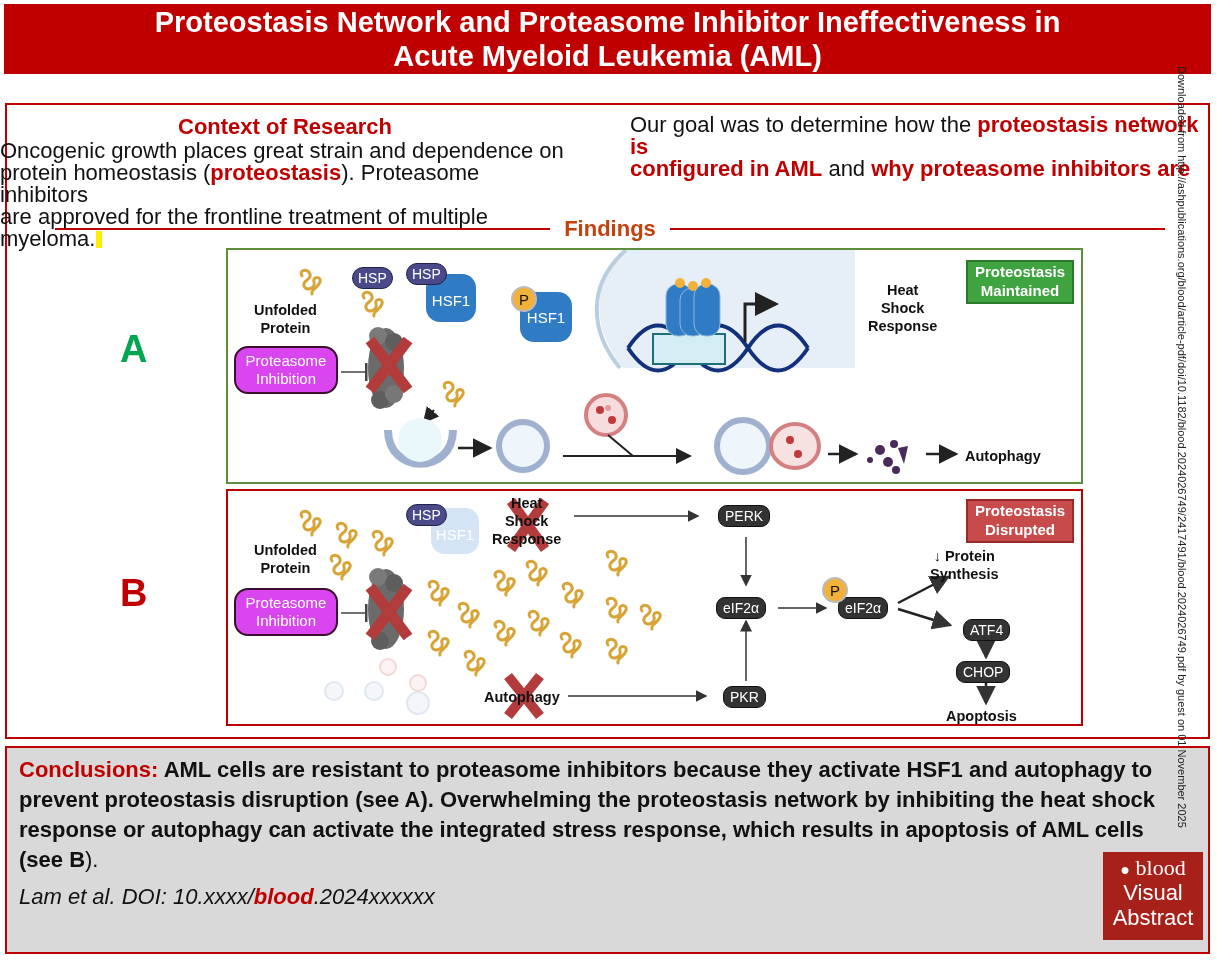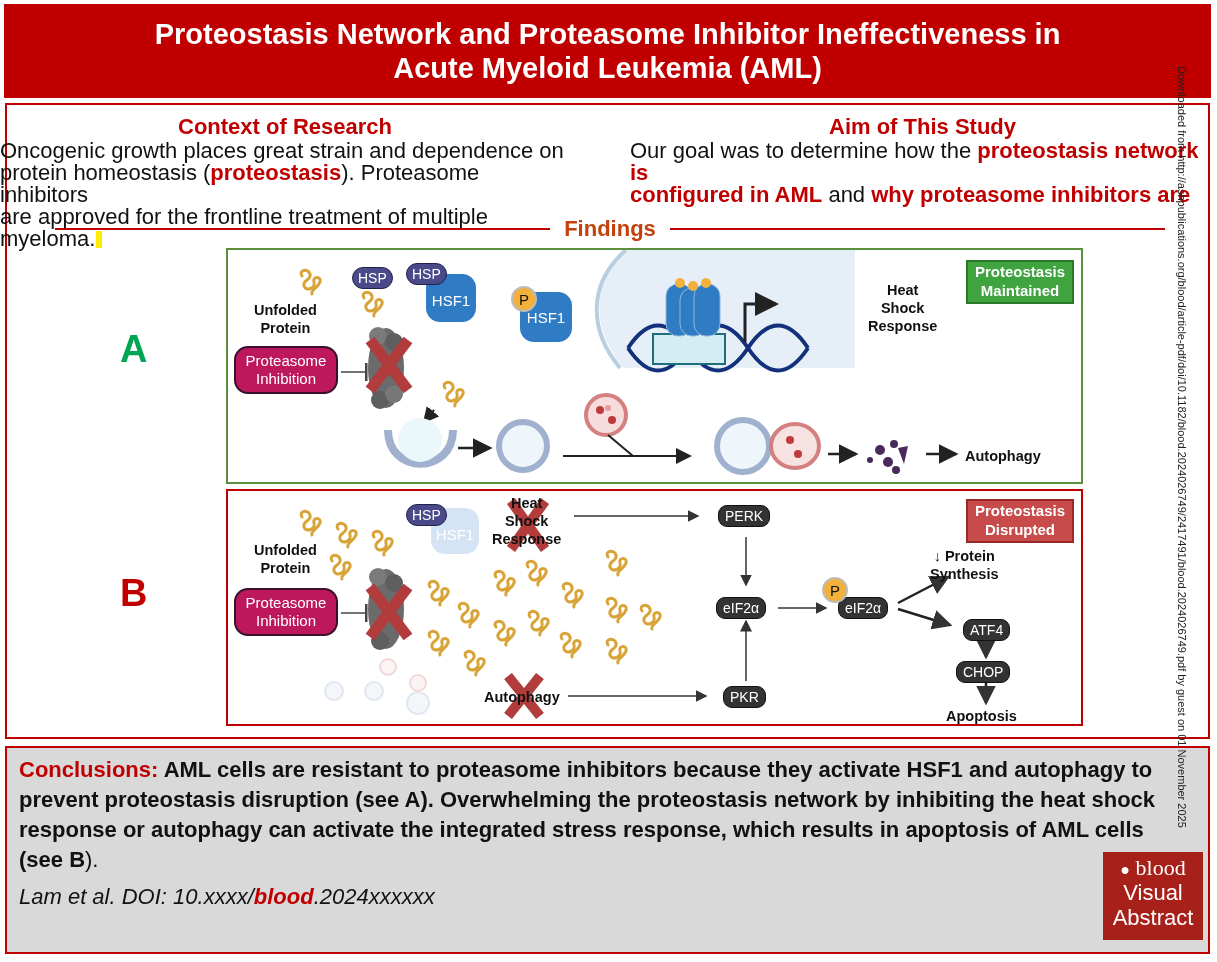--- a/index.html
+++ b/index.html
@@ -1,36 +1,36 @@
 <!DOCTYPE html>
 <html><head>
 <meta charset="utf-8">
 <style>
   html,body{margin:0;padding:0;background:#fff;}
   body{width:1217px;height:962px;position:relative;overflow:hidden;font-family:"Liberation Sans",sans-serif;}
   .abs{position:absolute;}
-  #title-bar{left:4px;top:4px;width:1207px;height:94px;background:#c00000;color:#fff;text-align:center;font-weight:bold;font-size:29px;line-height:34px;display:flex;flex-direction:column;justify-content:center;}
+  #title-bar{left:4px;top:4px;width:1207px;height:70px;background:#c00000;color:#fff;text-align:center;font-weight:bold;font-size:29px;line-height:34px;display:flex;flex-direction:column;justify-content:center;}
   #main-frame{left:5px;top:103px;width:1205px;height:636px;border:2px solid #c00000;box-sizing:border-box;}
   .sec-head{color:#c00000;font-weight:bold;font-size:22px;text-align:center;}
   .sec-body{color:#111;font-size:22px;line-height:22px;text-align:left;}
   .red-b{color:#c00000;font-weight:bold;}
   .hl{display:inline-block;width:6px;height:17px;background:#ffee00;vertical-align:-2px;margin-left:1px;}
   #findings-row{left:55px;top:216px;width:1110px;height:26px;display:flex;align-items:center;}
   #findings-row .line{flex:1;height:2px;background:#c00000;}
   #findings-row .lbl{color:#c2410c;font-weight:bold;font-size:22px;padding:0 14px;}
   .panel{box-sizing:border-box;background:#fff;}
   #panel-a{left:226px;top:248px;width:857px;height:236px;border:2px solid #5b8f3c;}
   #panel-b{left:226px;top:489px;width:857px;height:237px;border:2px solid #c00000;}
   .big-letter{font-weight:bold;font-size:38px;}
   .lbl-bold{font-weight:bold;font-size:14.5px;color:#111;text-align:center;line-height:18px;}
   .pill-dark{background:#333;color:#fff;border-radius:9px;font-size:14px;padding:2px 6px;border:1.5px solid #111;white-space:nowrap;}
   .hsp{background:#4a4a8a;color:#fff;border-radius:12px;font-size:14px;padding:2px 5px;border:1.5px solid #22224a;}
   .hsf{background:#2f7bc4;color:#fff;border-radius:14px;font-size:15px;display:flex;align-items:center;justify-content:center;}
   .pcirc{background:#f2b13b;color:#111;border-radius:50%;width:26px;height:26px;display:flex;align-items:center;justify-content:center;font-size:15px;border:2px solid #bbb;box-sizing:border-box;}
-  .inhib{background:#be185d;color:#fff;border-radius:14px;border:2px solid #3b0e2e;font-size:15px;text-align:center;line-height:18px;display:flex;align-items:center;justify-content:center;box-sizing:border-box;}
+  .inhib{background:#d946ef;color:#fff;border-radius:14px;border:2px solid #3b0e2e;font-size:15px;text-align:center;line-height:18px;display:flex;align-items:center;justify-content:center;box-sizing:border-box;}
   .status-green{background:#3fa33f;color:#fff;border:2px solid #2b7a2b;font-weight:bold;font-size:15px;text-align:center;line-height:19px;box-sizing:border-box;}
   .status-red{background:#c84b4b;color:#fff;border:2px solid #9a2a2a;font-weight:bold;font-size:15px;text-align:center;line-height:19px;box-sizing:border-box;}
   #conclusions-box{left:5px;top:746px;width:1205px;height:208px;background:#d9d9d9;border:2px solid #c00000;box-sizing:border-box;}
   #conc-text{left:19px;top:755px;width:1165px;font-size:22px;line-height:30px;font-weight:bold;color:#111;}
   #conc-text .lead{color:#c00000;}
   #citation{left:19px;top:884px;font-size:22px;font-style:italic;color:#111;}
   #citation .blood{color:#c00000;font-weight:bold;}
   #badge{left:1103px;top:852px;width:100px;height:88px;background:#a8201a;color:#fff;text-align:center;}
   #watermark{left:1172px;top:66px;width:18px;height:830px;}
   #watermark span{position:absolute;left:0;top:0;transform-origin:0 0;transform:translate(16px,0) rotate(90deg);white-space:nowrap;font-size:11px;color:#222;}
@@ -48,21 +48,20 @@
 <div class="abs" style="left:0;top:114px;width:570px;">
   <div class="sec-head">Context of Research</div>
   <div class="sec-body">
     <div>Oncogenic growth places great strain and dependence on</div>
     <div><span>protein homeostasis (</span><span class="red-b">proteostasis</span><span>). Proteasome inhibitors</span></div>
     <div><span>are approved for the frontline treatment of multiple myeloma.</span><span class="hl"></span></div>
   </div>
 </div>
 
 <div class="abs" style="left:630px;top:114px;width:585px;">
-  <div class="sec-head">Aim of This Study</div>
   <div class="sec-body">
     <div><span>Our goal was to determine how the </span><span class="red-b">proteostasis network is</span></div>
     <div><span class="red-b">configured in AML</span><span> and </span><span class="red-b">why proteasome inhibitors are</span></div>
   </div>
 </div>
 
 <div id="findings-row" class="abs">
   <div class="line"></div>
   <div class="lbl">Findings</div>
   <div class="line"></div>

